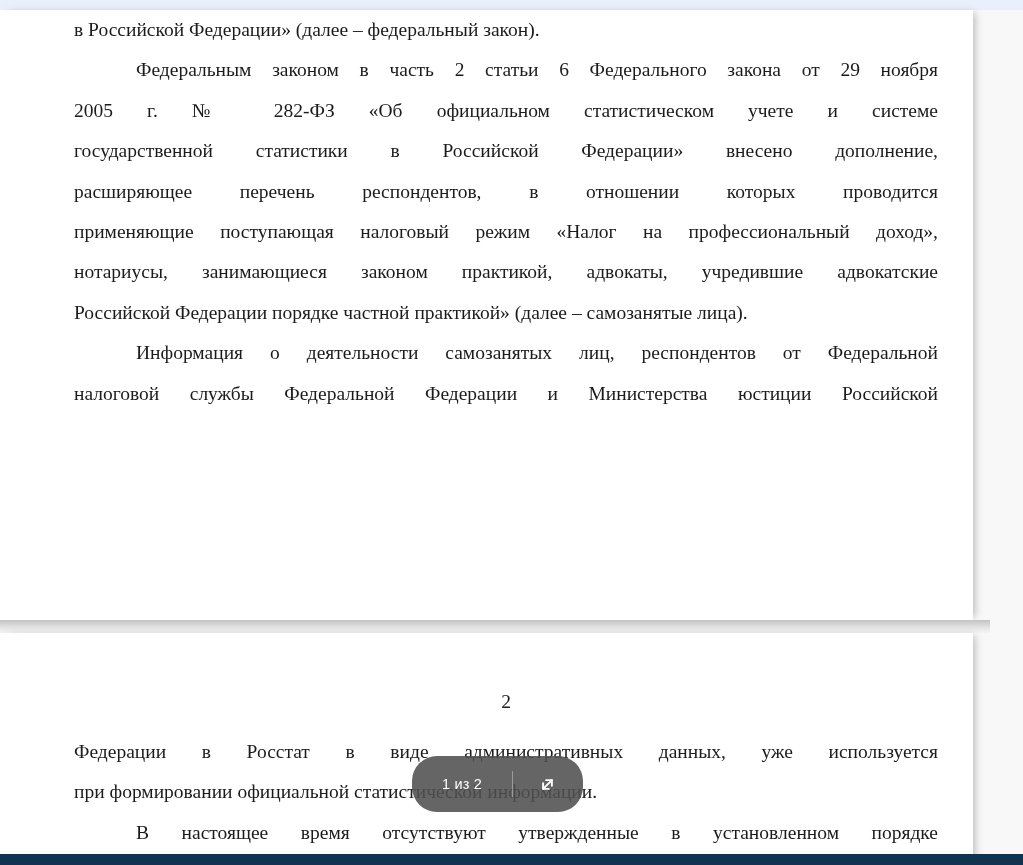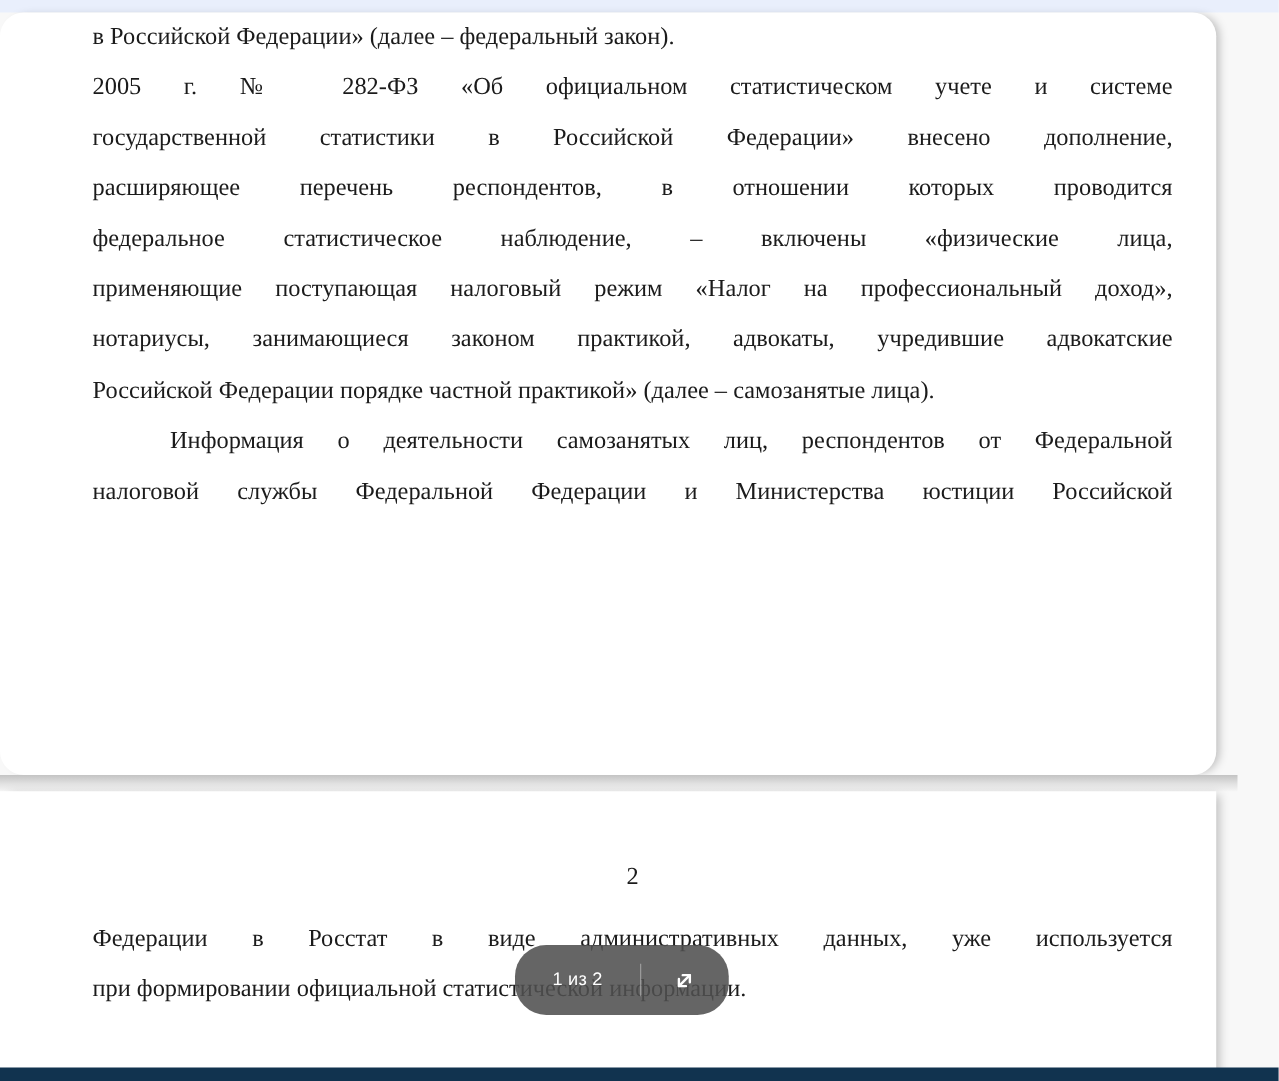--- a/index.html
+++ b/index.html
@@ -30,21 +30,21 @@
     width: 973px;
     box-sizing: border-box;
     padding: 0 35px 0 74px;
     background: var(--page-background, #ffffff);
     font-family: "Liberation Serif", "DejaVu Serif", serif;
     font-size: 19.5px;
     color: var(--text, #1b1b1b);
     box-shadow: 5px 0 8px -3px rgba(0,0,0,0.25);
     overflow: hidden;
   }
-  .page-1 { top: 10px;  height: 610px; border-radius: 19px; }
+  .page-1 { top: 10px;  height: 610px; }
   .page-2 { top: 633px; height: 232px; }
 
   
   .page-gap {
     position: absolute;
     left: 0; top: 620px;
     width: 990px; height: 13px;
     background: linear-gradient(to bottom, #c3c3c3 0%, #e2e2e2 55%, #f5f5f5 100%);
   }
 
@@ -112,39 +112,40 @@
   .pill-button svg { display: block; }
 </style>
 </head>
 <body>
 
 <div class="top-strip"></div>
 
 <div class="page page-1">
   <div class="lines">
       <div class="line last">в Российской Федерации» (далее – федеральный закон).</div>
+      <div class="line indent">Федеральным законом в часть 2 статьи 6 Федерального закона от 29 ноября</div>
       <div class="line">2005 г. № 282-ФЗ «Об официальном статистическом учете и системе</div>
       <div class="line">государственной статистики в Российской Федерации» внесено дополнение,</div>
       <div class="line">расширяющее перечень респондентов, в отношении которых проводится</div>
-      <div class="line">федеральное статистическое наблюдение, – включены «физические лица,</div>
       <div class="line">применяющие поступающая налоговый режим «Налог на профессиональный доход»,</div>
       <div class="line">нотариусы, занимающиеся законом практикой, адвокаты, учредившие адвокатские</div>
       <div class="line last">Российской Федерации порядке частной практикой» (далее – самозанятые лица).</div>
       <div class="line indent">Информация о деятельности самозанятых лиц, респондентов от Федеральной</div>
       <div class="line">налоговой службы Федеральной Федерации и Министерства юстиции Российской</div>
     </div>
 </div>
 
 <div class="page-gap"></div>
 
 <div class="page page-2">
   <div class="page-number">2</div>
   <div class="lines">
       <div class="line">Федерации в Росстат в виде административных данных, уже используется</div>
       <div class="line last">при формировании официальной статистической информации.</div>
+      <div class="line indent">В настоящее время отсутствуют утвержденные в установленном порядке</div>
     </div>
 </div>
 
 <div class="pill">
   <div class="pill-label">1 из 2</div>
   <div class="pill-divider"></div>
   <button class="pill-button">
     <span>
       <svg width="21" height="21" viewBox="0 0 24 24" fill="none" stroke="#ffffff" stroke-width="2.2" stroke-linecap="round" stroke-linejoin="round">
         <path d="M7 17 L17 7"></path>

